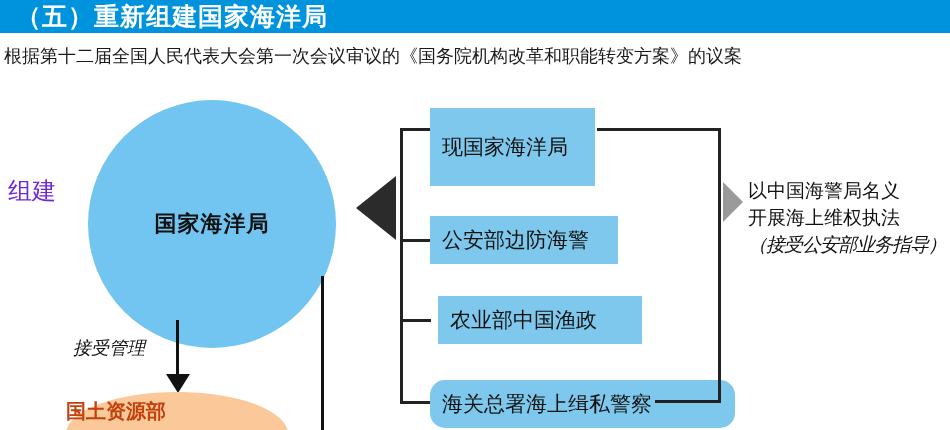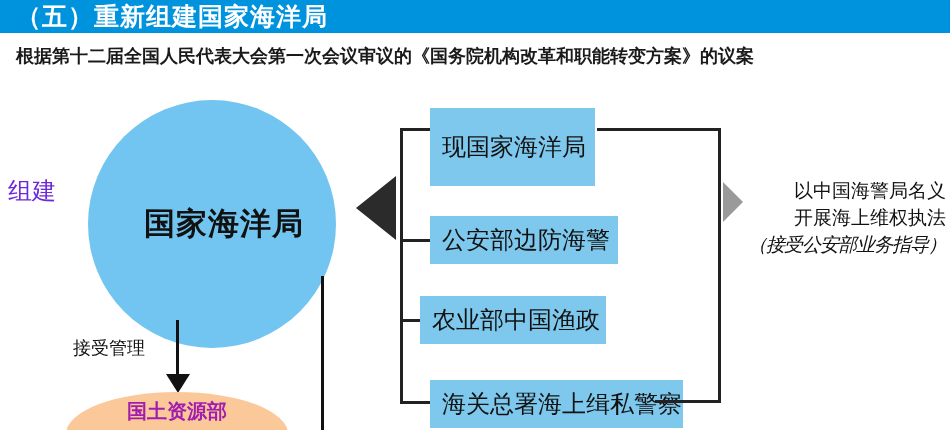--- a/index.html
+++ b/index.html
@@ -19,69 +19,68 @@
   }
   .header-title{
     position:absolute;left:16px;top:-1px;
     height:34px;line-height:34px;
     color:#ffffff;
     font-size:25px;font-weight:bold;
     letter-spacing:1px;
     white-space:nowrap;
   }
   .subtitle{
-    position:absolute;left:16px;top:44px;
+    position:absolute;left:4px;top:44px;
     font-size:18px;color:#1a1a1a;
     white-space:nowrap;
     letter-spacing:0px;
-    font-weight:bold;
   }
 
   
   .build-label{
     position:absolute;left:8px;top:175px;
     font-size:24px;color:#6d28d9;white-space:nowrap;
   }
   .main-circle{
     position:absolute;left:88px;top:100px;
     width:248px;height:248px;border-radius:50%;
     background:#71c5f0;
   }
   .main-circle-label{
-    position:absolute;left:12px;top:0;width:248px;height:248px;
+    position:absolute;left:0;top:0;width:248px;height:248px;
     display:flex;align-items:center;justify-content:center;
-    font-size:31px;font-weight:bold;color:#111;
+    font-size:22px;font-weight:bold;color:#111;
     letter-spacing:1px;
   }
 
   
   .down-line{
     position:absolute;left:176px;top:320px;width:3px;height:58px;
     background:#111;
   }
   .down-arrow{
     position:absolute;left:166px;top:374px;
     width:0;height:0;
     border-left:12px solid transparent;
     border-right:12px solid transparent;
     border-top:19px solid #111;
   }
   .manage-label{
     position:absolute;left:73px;top:336px;
-    font-size:18px;color:#111;white-space:nowrap;
+    font-size:18px;color:#111;white-space:nowrap;font-style:italic;
   }
   .orange-ellipse{
     position:absolute;left:66px;top:392px;
     width:222px;height:84px;border-radius:50%;
     background:#fac899;
   }
   .orange-label{
     position:absolute;left:66px;top:398px;
-    width:222px;text-align:center;
-    font-size:20px;font-weight:bold;color:#a21caf;
+    width:222px;
+    font-size:20px;font-weight:bold;color:#c2410c;
   }
 
   
   .drop-line{
     position:absolute;left:321px;top:276px;width:3px;height:154px;
     background:#111;
   }
 
   
   .black-triangle{
@@ -96,46 +95,46 @@
   .lb-vert{position:absolute;left:400px;top:128px;width:3px;height:275px;background:#222;}
   .lb-stub{position:absolute;width:31px;height:3px;background:#222;left:400px;}
 
   
   .box{
     position:absolute;
     background:#7dc8ec;
     display:flex;align-items:center;
     padding-left:12px;
     box-sizing:border-box;
-    font-size:24px;color:#111;
+    font-size:21px;color:#111;
     line-height:1.25;
   }
   .box-1{left:430px;top:108px;width:165px;height:78px;}
   .box-2{left:430px;top:216px;width:188px;height:48px;}
-  .box-3{left:420px;top:296px;width:186px;height:48px;}
-  .box-4{left:430px;top:380px;width:253px;height:48px;}
+  .box-3{left:438px;top:296px;width:204px;height:48px;}
+  .box-4{left:430px;top:380px;width:305px;height:48px;border-radius:15px;}
 
   
   .rb-top{position:absolute;left:597px;top:128px;width:124px;height:3px;background:#222;}
   .rb-bot{position:absolute;left:655px;top:400px;width:66px;height:3px;background:#222;}
   .rb-vert{position:absolute;left:718px;top:128px;width:3px;height:275px;background:#222;}
 
   .gray-triangle{
     position:absolute;left:723px;top:182px;
     width:0;height:0;
     border-top:20px solid transparent;
     border-bottom:20px solid transparent;
     border-left:20px solid #9a9a9a;
   }
   .right-text{
     position:absolute;left:748px;top:178px;
     font-size:19px;color:#111;line-height:1.42;
     white-space:nowrap;
   }
-  .right-text div{text-align:right;}
+  .right-text div{text-align:left;}
   .rt-3{letter-spacing:-1px;font-style:italic;}
 </style>
 </head>
 <body>
 
 <div id="stage">
 
   <div class="header-bar"></div>
   <div class="header-title">（五）重新组建国家海洋局</div>
   <div class="subtitle">根据第十二届全国人民代表大会第一次会议审议的《国务院机构改革和职能转变方案》的议案</div>

